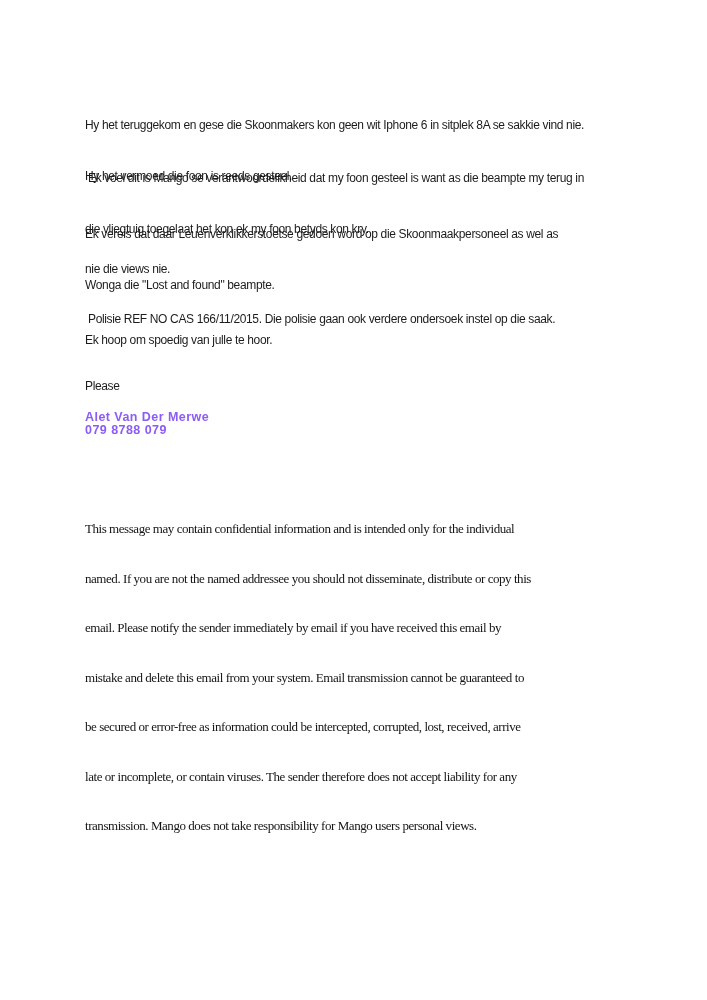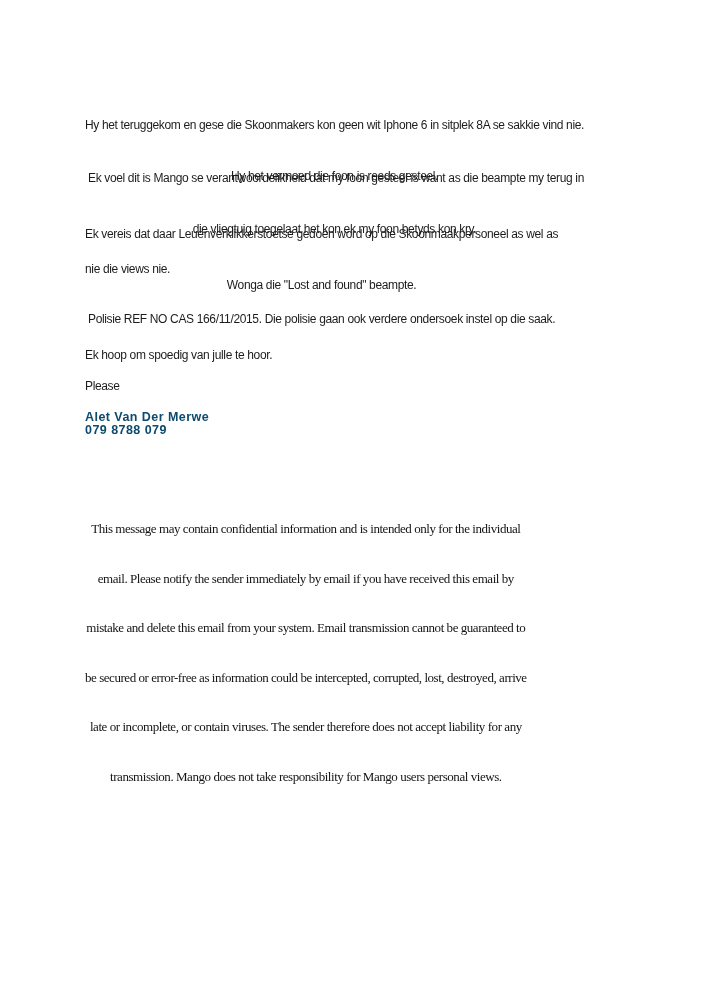--- a/index.html
+++ b/index.html
@@ -18,39 +18,38 @@
     position: absolute;
     left: 85px;
     margin: 0;
     font-family: "Liberation Sans", "DejaVu Sans", sans-serif;
     font-size: 12px;
     letter-spacing: -0.35px;
     line-height: 17px;
     color: #1c1c1c;
     white-space: pre;
   }
-  .para .line { display: block; text-align: center; }
+  .para .line { display: block; }
   .sig-bold {
     font-weight: bold;
     font-size: 12.5px;
     letter-spacing: 0.45px;
-    color: #0c4a6e;
+    color: #8b5cf6;
   }
   .disclaimer {
     position: absolute;
     left: 85px;
     top: 488px;
     margin: 0;
     font-family: "Liberation Serif", "DejaVu Serif", serif;
     font-size: 13px;
     letter-spacing: -0.45px;
     line-height: 16.5px;
     color: #141414;
     white-space: pre;
-    text-align: center;
   }
   .disclaimer .line { display: block; }
 </style>
 </head>
 <body>
 
 <div class="page">
 
   <p class="para" style="top:83px">
     <span class="line">Hy het teruggekom en gese die Skoonmakers kon geen wit Iphone 6 in sitplek 8A se sakkie vind nie.</span>
@@ -68,38 +67,39 @@
   </p>
 
   <p class="para" style="top:227px">
     <span class="line">nie die views nie.</span>
   </p>
 
   <p class="para" style="top:277px">
     <span class="line"> Polisie REF NO CAS 166/11/2015. Die polisie gaan ook verdere ondersoek instel op die saak.</span>
   </p>
 
-  <p class="para" style="top:313px">
+  <p class="para" style="top:298px">
     <span class="line">Ek hoop om spoedig van julle te hoor.</span>
   </p>
 
   <p class="para" style="top:344px">
     <span class="line">Please</span>
   </p>
 
   <p class="para sig-bold" style="top:375px">
     <span class="line">Alet Van Der Merwe</span>
   </p>
 
   <p class="para sig-bold" style="top:388px">
     <span class="line">079 8788 079</span>
   </p>
 
   <p class="disclaimer">
     <span class="line">This message may contain confidential information and is intended only for the individual</span>
+    <span class="line">named. If you are not the named addressee you should not disseminate, distribute or copy this</span>
     <span class="line">email. Please notify the sender immediately by email if you have received this email by</span>
     <span class="line">mistake and delete this email from your system. Email transmission cannot be guaranteed to</span>
-    <span class="line">be secured or error-free as information could be intercepted, corrupted, lost, destroyed, arrive</span>
+    <span class="line">be secured or error-free as information could be intercepted, corrupted, lost, received, arrive</span>
     <span class="line">late or incomplete, or contain viruses. The sender therefore does not accept liability for any</span>
     <span class="line">transmission. Mango does not take responsibility for Mango users personal views.</span>
   </p>
 
 </div>
 
 </body></html>

